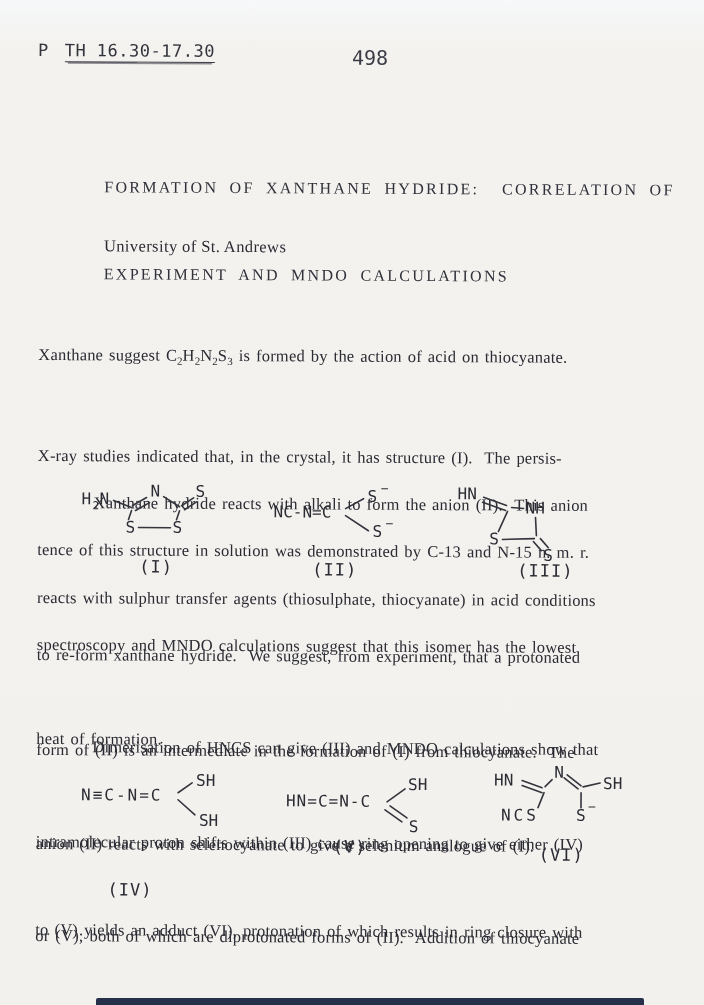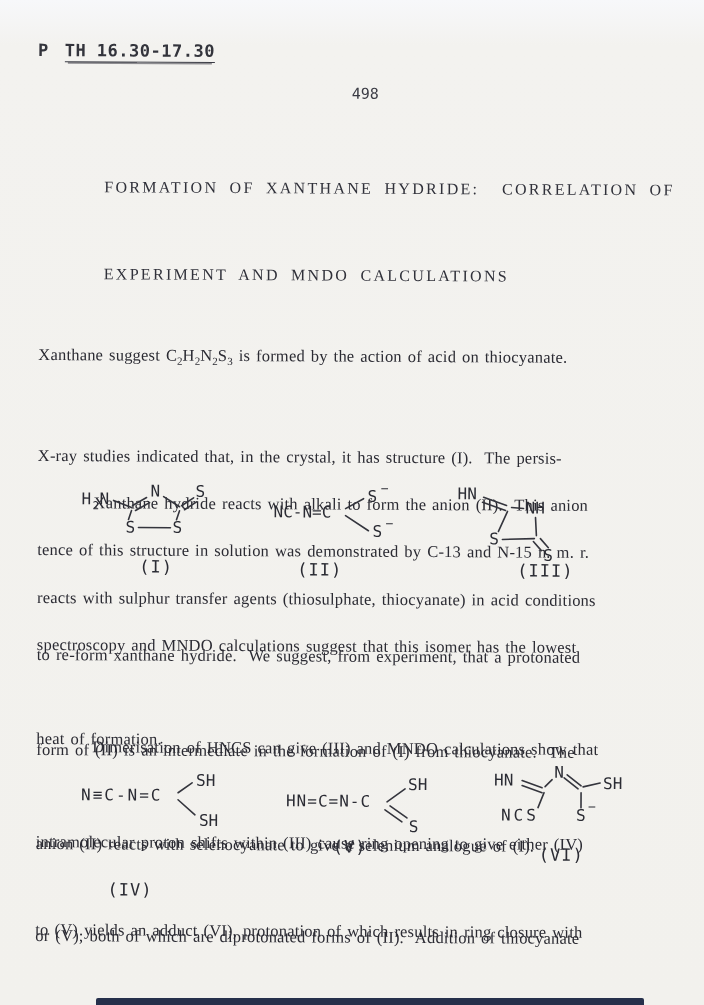--- a/index.html
+++ b/index.html
@@ -4,26 +4,26 @@
 <style>
   html,body { margin:0; padding:0; background:#e9e9e7; }
   .page {
     position:relative; width:704px; height:1005px; overflow:hidden;
     background:linear-gradient(180deg,#f7f8fa 0px,#f3f2ef 45px,#f2f1ed 100%);
     font-family:"Liberation Serif", serif; color:#2b2b33;
   }
   .content { position:absolute; inset:0; transform:rotate(0.3deg); transform-origin:40px 40px; }
 
   .hdr { position:absolute; top:40px; left:38px; font-family:"DejaVu Sans Mono", monospace;
-         font-size:17px; font-weight:700; color:#33343c; letter-spacing:0.5px;text-align:center; }
+         font-size:17px; font-weight:400; color:#33343c; letter-spacing:0.5px;text-align:center; }
   .hdr .code { margin-right:16px; }
   .hdr .time { border-bottom:1.6px solid #3a3b44; padding-bottom:1px;
                box-shadow:0 4.5px 0 -3px rgba(58,59,68,.55); }
   .pageno { position:absolute; top:44px; left:352px; font-family:"DejaVu Sans Mono", monospace;
-            font-size:15px; color:#3a3b44;margin-top:39px; }
+            font-size:20px; color:#3a3b44; }
 
   .title { position:absolute; top:114px; left:105px; font-size:16px; line-height:29px;
            letter-spacing:2.3px; word-spacing:5px; color:#30313a; white-space:pre-wrap; }
   .authors { position:absolute; top:180px; left:105px; font-size:16.5px; line-height:26.5px;
              letter-spacing:.4px; white-space:pre-wrap; }
 
   .para { position:absolute; left:40px; width:634px; font-size:16.5px; line-height:31.5px;
           letter-spacing:.2px; word-spacing:1.6px; white-space:pre-wrap; }
   .indent { text-indent:56px; }
   #p1 { top:276px; } #p2 { top:424px; } #p3 { top:576px; } #p4 { top:668px; }
@@ -50,20 +50,21 @@
   <div class="content">
 
     <div class="hdr"><span class="code">P</span><span class="time">TH 16.30-17.30</span></div>
     <div class="pageno">498</div>
 
     <div class="title">
       <div>FORMATION OF XANTHANE HYDRIDE:  CORRELATION OF</div>
       <div>EXPERIMENT AND MNDO CALCULATIONS</div>
     </div>
     <div class="authors">
+      <div>University of St. Andrews</div>
     </div>
 
     <div class="para" id="p1">
       <div><span>Xanthane suggest </span><span class="chem"><span>C</span><sub>2</sub><span>H</span><sub>2</sub><span>N</span><sub>2</sub><span>S</span><sub>3</sub></span><span> is formed by the action of acid on thiocyanate.</span></div>
       <div>X-ray studies indicated that, in the crystal, it has structure (I).  The persis-</div>
       <div>tence of this structure in solution was demonstrated by C-13 and N-15 n. m. r.</div>
       <div>spectroscopy and MNDO calculations suggest that this isomer has the lowest</div>
       <div>heat of formation.</div>
     </div>
 
@@ -98,21 +99,21 @@
       <g>
         <line x1="76" y1="25" x2="94" y2="15"></line>
         <line x1="76" y1="32" x2="99" y2="47"></line>
       </g>
       <text x="4" y="34">NC-N=C</text>
       <text x="98" y="18">S</text>
       <text x="111" y="9" class="chg">−</text>
       <text x="103" y="53">S</text>
       <text x="116" y="44" class="chg">−</text>
     </svg>
-    <div class="slabel" style="left:300px;top:558px">(II)</div>
+    <div class="slabel" style="left:315px;top:558px">(II)</div>
 
     <svg class="struct" style="left:458px;top:480px" width="160" height="82" viewBox="0 0 160 82">
       <g>
         <line x1="28" y1="15" x2="51" y2="23"></line>
           <line x1="27" y1="20" x2="50" y2="28"></line>
         <line x1="56" y1="25" x2="68" y2="26"></line>
         <line x1="52" y1="29" x2="43" y2="49"></line>
         <line x1="47" y1="57" x2="79" y2="56"></line>
         <line x1="80" y1="35" x2="81" y2="53"></line>
         <line x1="78" y1="59" x2="86" y2="68"></line>

